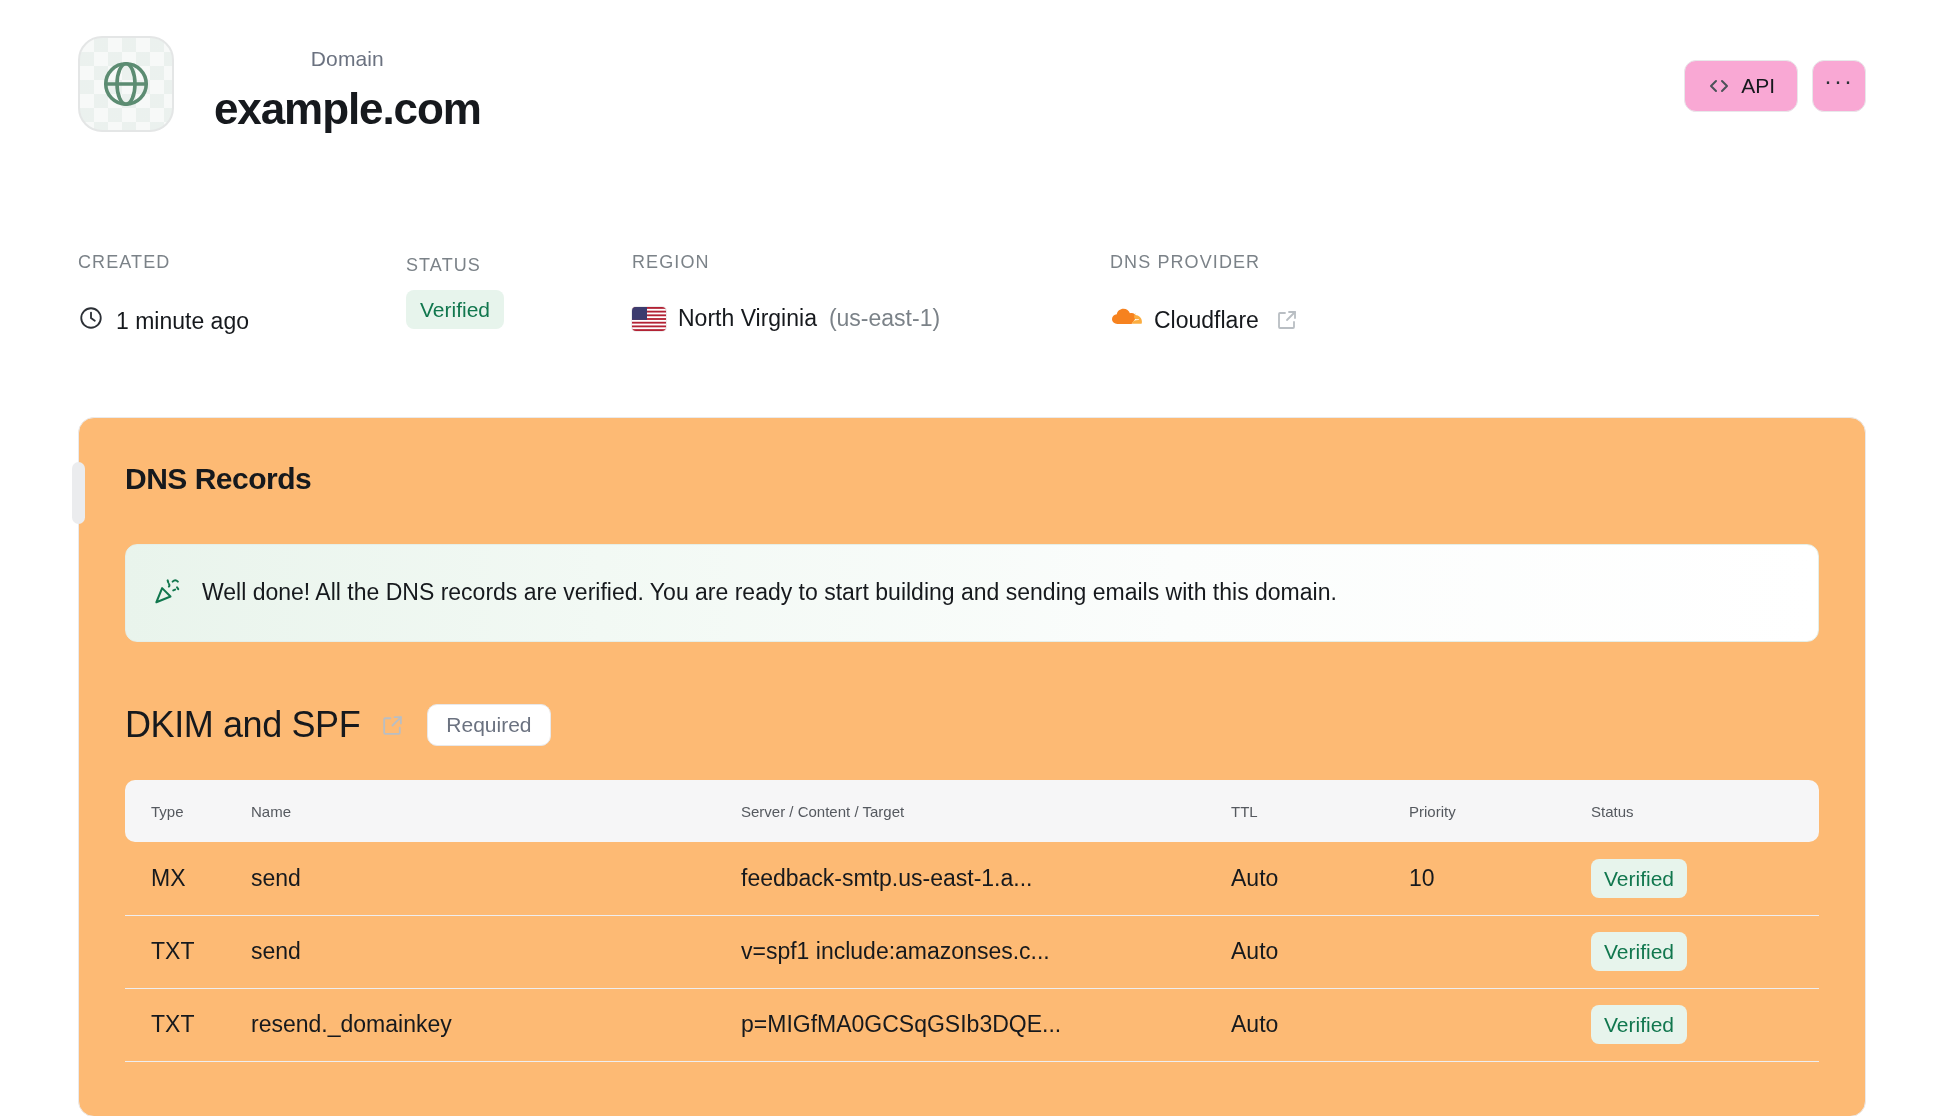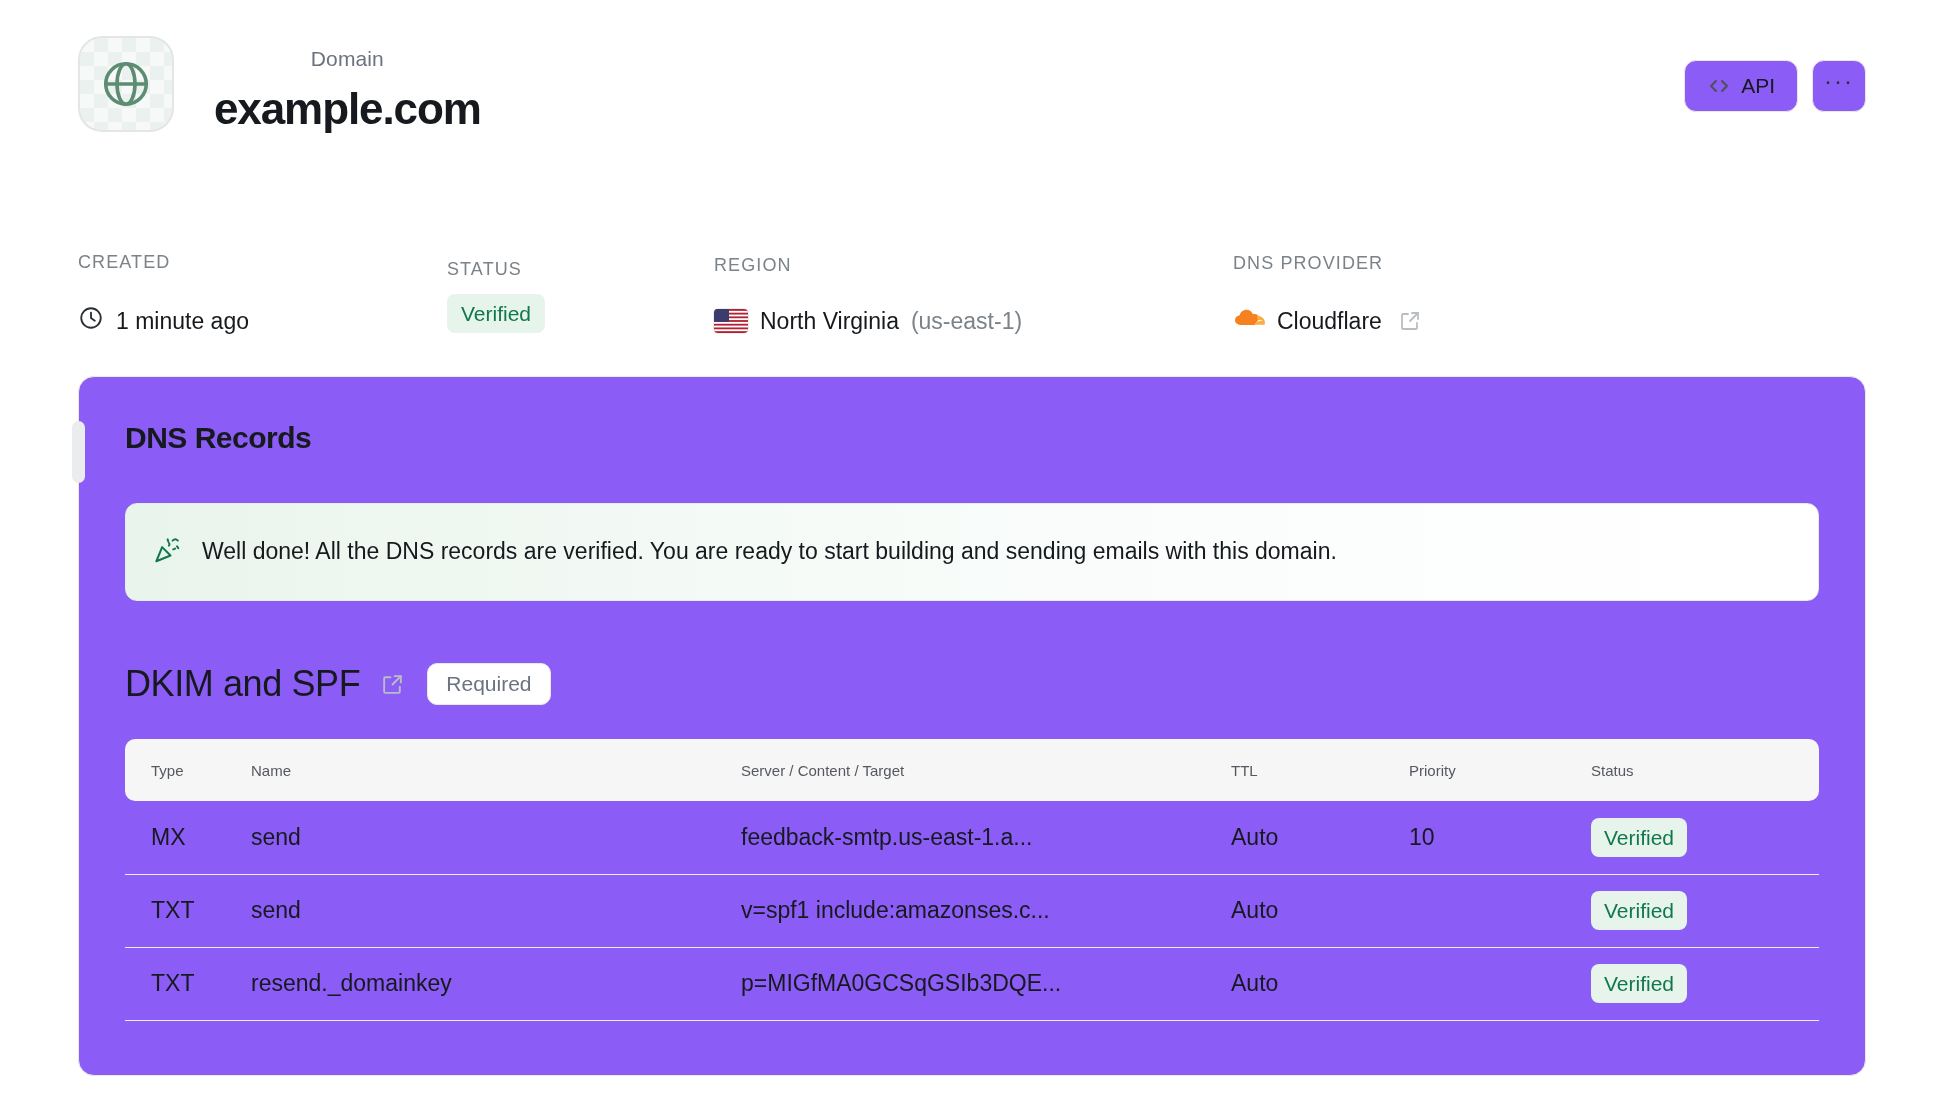--- a/index.html
+++ b/index.html
@@ -61,37 +61,36 @@
     margin-left: auto;
     display: flex;
     align-items: center;
     gap: 14px;
     padding-top: 24px;
   }
   .btn {
     height: 52px;
     border: 1px solid #e8e8ea;
     border-radius: 12px;
-    background: #8b5cf6;
+    background: #f9a8d4;
     display: flex; align-items: center; justify-content: center;
     gap: 10px;
     font-size: 21px;
     color: #16191d;
     cursor: pointer;
   }
   .btn-api { padding: 0 22px; }
   .btn-more { width: 54px; color: #2c3036; font-size: 24px; letter-spacing: 2px; padding-bottom: 10px; }
   .code-icon { color: #4b5258; display:flex; }
 
   
   .meta-row {
     display: flex;
-    align-items: center;
+    align-items: flex-start;
     padding-top: 82px;
-    gap: 41px;
   }
   .meta-col { flex: none; }
   .meta-col.created  { width: 328px; }
   .meta-col.status   { width: 226px; padding-top: 3px; }
   .meta-col.region   { width: 478px; }
   .meta-label {
     font-size: 18px;
     letter-spacing: 1.1px;
     color: #7b8288;
     text-transform: uppercase;
@@ -129,24 +128,24 @@
     font-size: 21px;
     line-height: 1.2;
     display: inline-block;
   }
 
   .ext-link { color: #b9bec3; display: inline-flex; margin-left: 4px; }
 
   
   .card {
     position: relative;
-    margin-top: 39px;
+    margin-top: 80px;
     border: 1px solid #eaeaec;
     border-radius: 16px;
-    background: #8b5cf6;
+    background: #fdba74;
     min-height: 700px;
     padding: 44px 46px 0 46px;
   }
   .card-handle {
     position: absolute;
     left: -7px;
     top: 44px;
     width: 13px;
     height: 62px;
     background: #ebecee;

